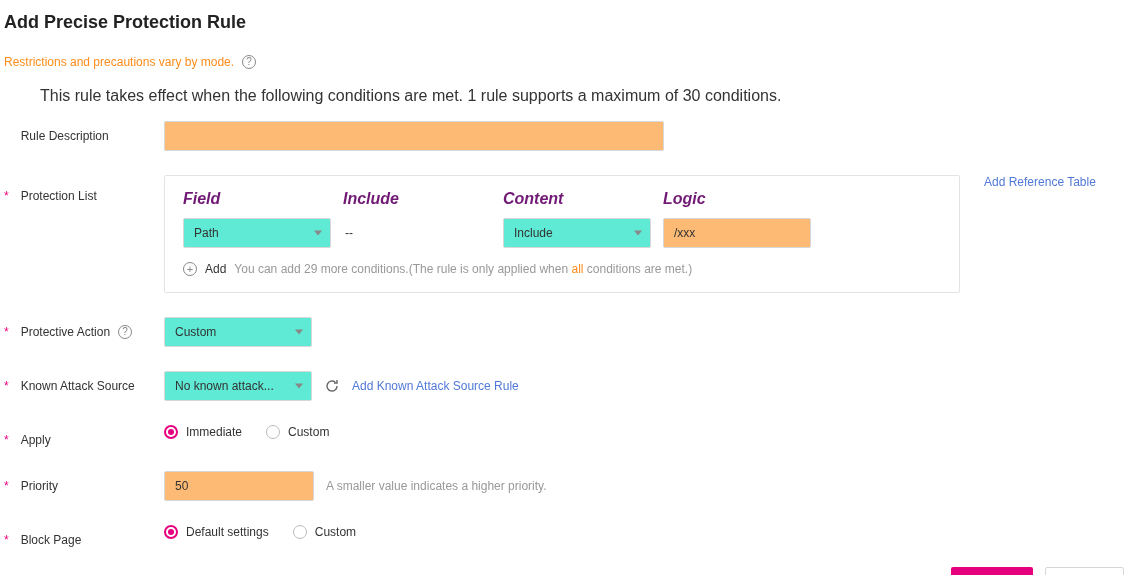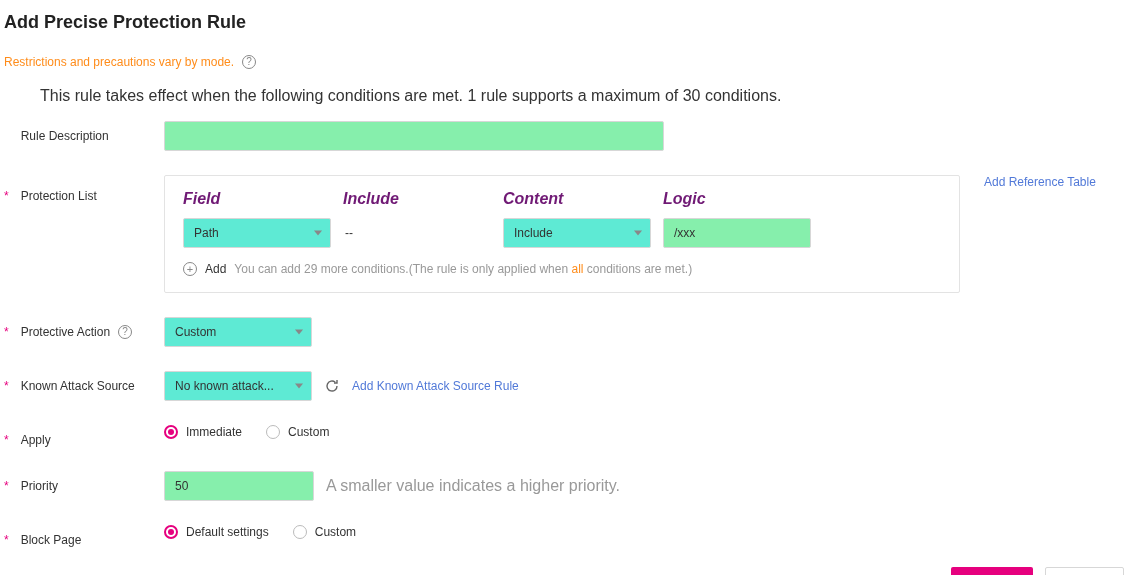--- a/index.html
+++ b/index.html
@@ -60,21 +60,21 @@
     .req-star { color: #e6007e; margin-right: 6px; }
     .label-noreq .req-star { visibility: hidden; }
     .field-col { flex: 1; display:flex; align-items:center; gap:12px; flex-wrap:wrap;}
     input[type="text"] {
       height: 30px;
       border: 1px solid #d7d7d7;
       border-radius: 2px;
       padding: 0 10px;
       font-size: 12px;
       color: #333;
-      background: #86efac;
+      background: #fdba74;
     }
     .wide-input { width: 500px; }
     .cond-container {
       border: 1px solid #e3e3e3;
       border-radius: 2px;
       padding: 14px 18px 16px 18px;
       width: 796px;
     }
     .cond-header-row, .cond-value-row {
       display: grid;
@@ -142,21 +142,21 @@
     .radio-group { display:flex; align-items:center; gap:24px; }
     .radio-item { display:flex; align-items:center; gap:8px; cursor:pointer;}
     .radio {
       width:14px;height:14px;border-radius:50%;
       border:1px solid #bbb;display:inline-flex;align-items:center;justify-content:center;
     }
     .radio.checked { border:2px solid #e6007e; }
     .radio.checked::after {
       content:"";width:6px;height:6px;border-radius:50%;background:#e6007e;
     }
-    .hint-text { color:#999;font-size:16px;}
+    .hint-text { color:#999;font-size:12px;}
     .refresh-icon {
       width:16px;height:16px;display:inline-block;cursor:pointer;
     }
     .link-inline { color:#5179d8;cursor:pointer;font-size:12px;}
     .btn-bar {
       display:flex;
       justify-content:flex-end;
       gap:12px;
       margin-top:20px;
       padding-right:20px;

